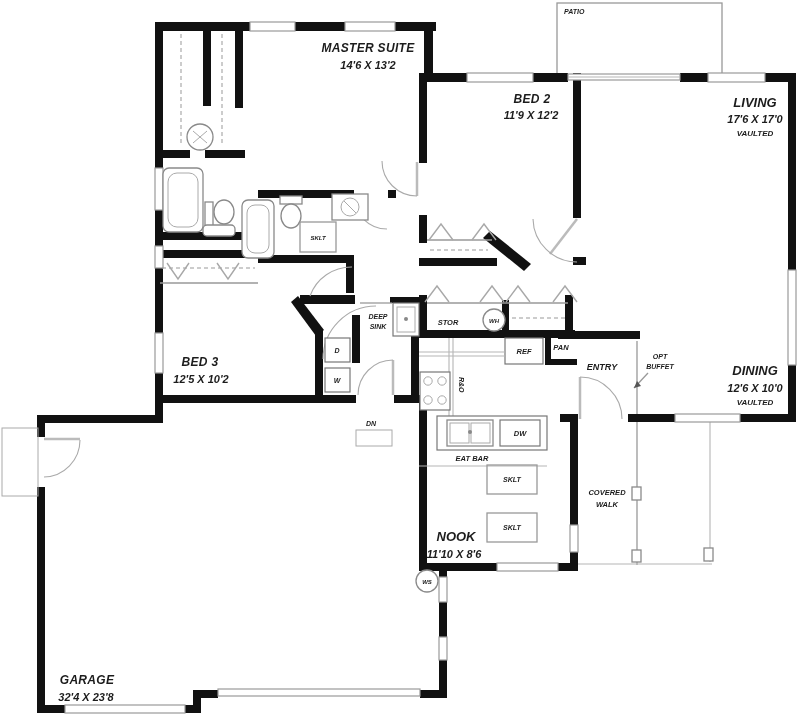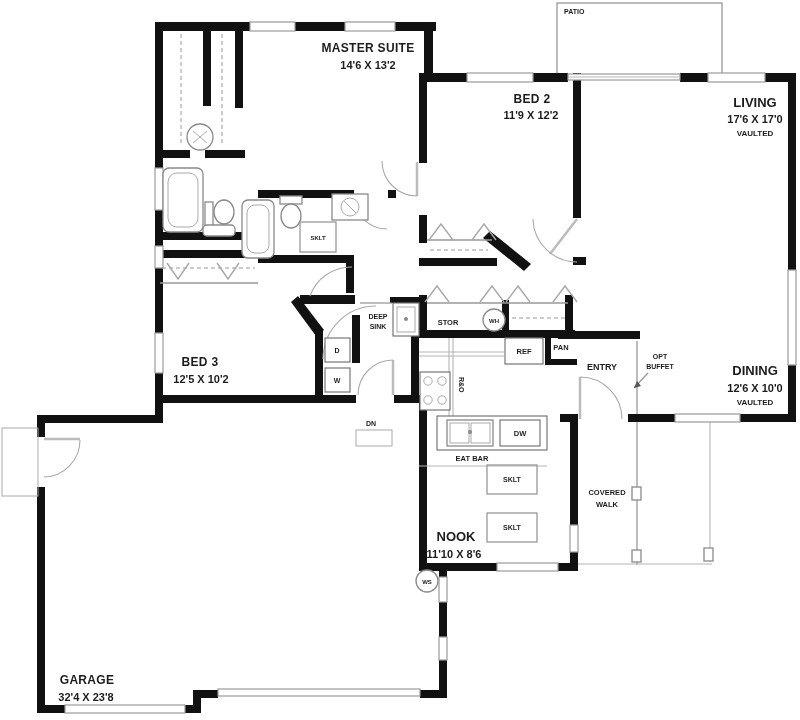--- a/index.html
+++ b/index.html
@@ -1,16 +1,16 @@
 <!DOCTYPE html>
 <html><head>
 <meta charset="utf-8">
 <style>
   html,body{margin:0;padding:0;background:#fff;}
-  #stage{position:relative;width:800px;height:720px;background:#fff;overflow:hidden;}
+  #stage{position:relative;width:800px;height:720px;background:#fff;overflow:hidden;font-style:italic;}
   svg{display:block;}
   text{font-family:"Liberation Sans","DejaVu Sans",sans-serif;font-weight:700;fill:#1c1c1c;}
   .room{font-size:12px;letter-spacing:.3px;}
   .roomL{font-size:13px;}
   .dim{font-size:11px;}
   .note{font-size:8px;}
   .sm{font-size:7.5px;}
   .xs{font-size:7px;}
   .xxs{font-size:6px;}
   .wall{fill:#111;stroke:none;}

